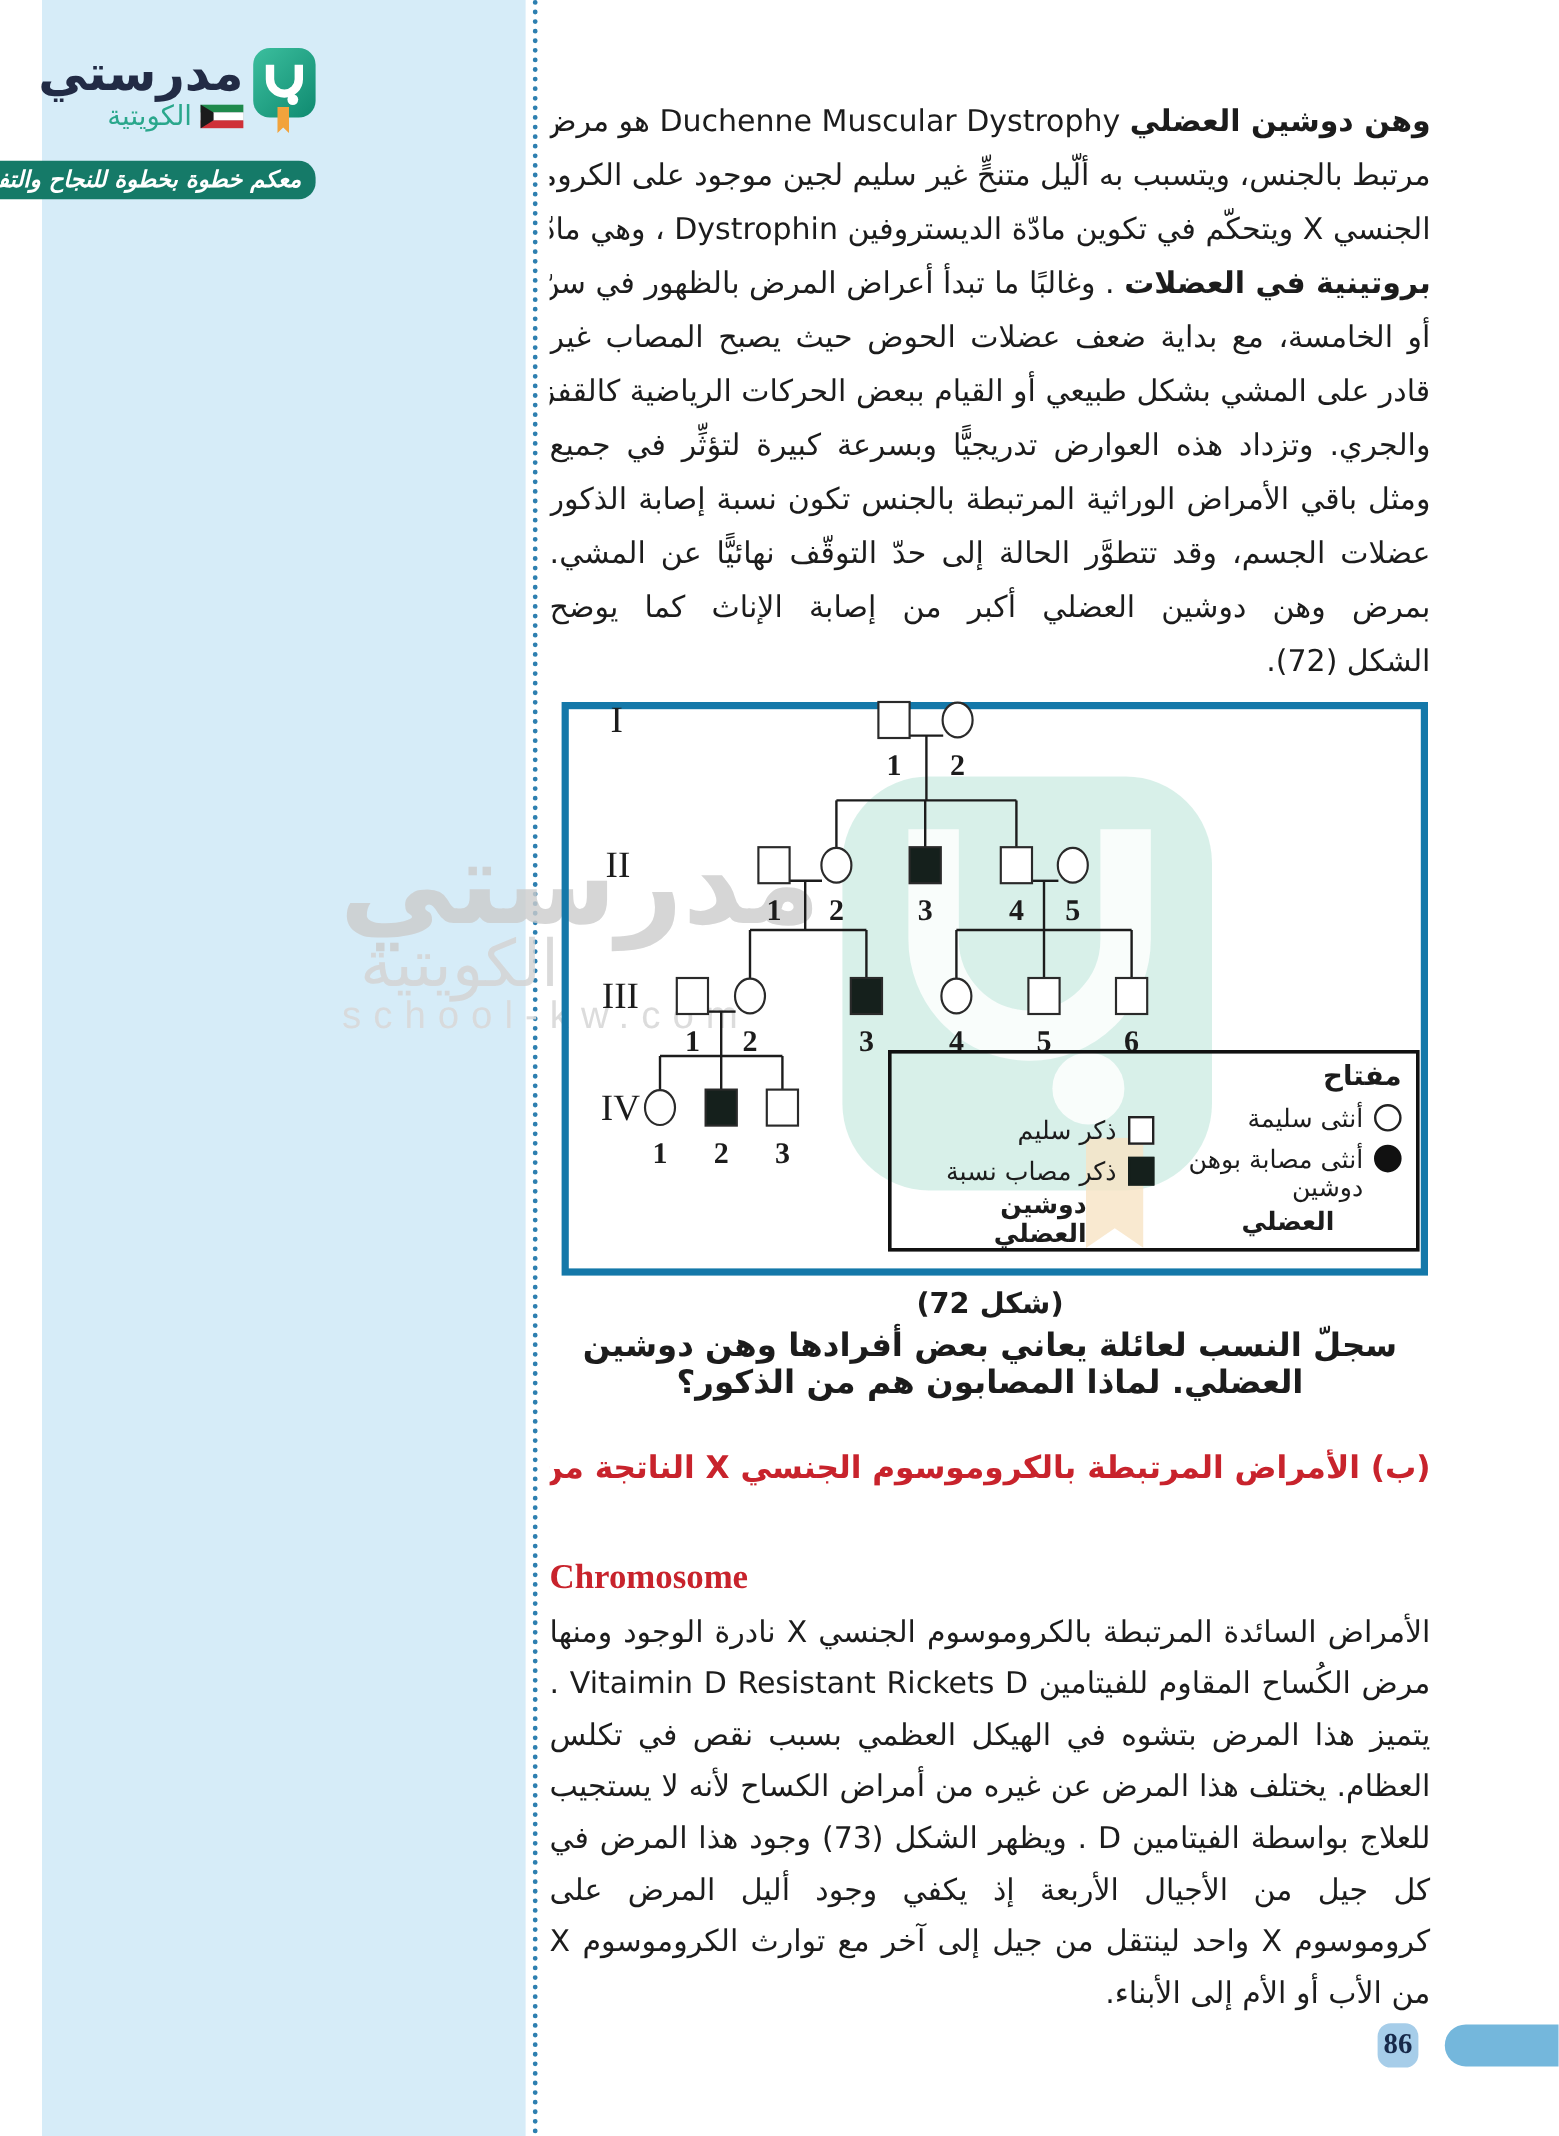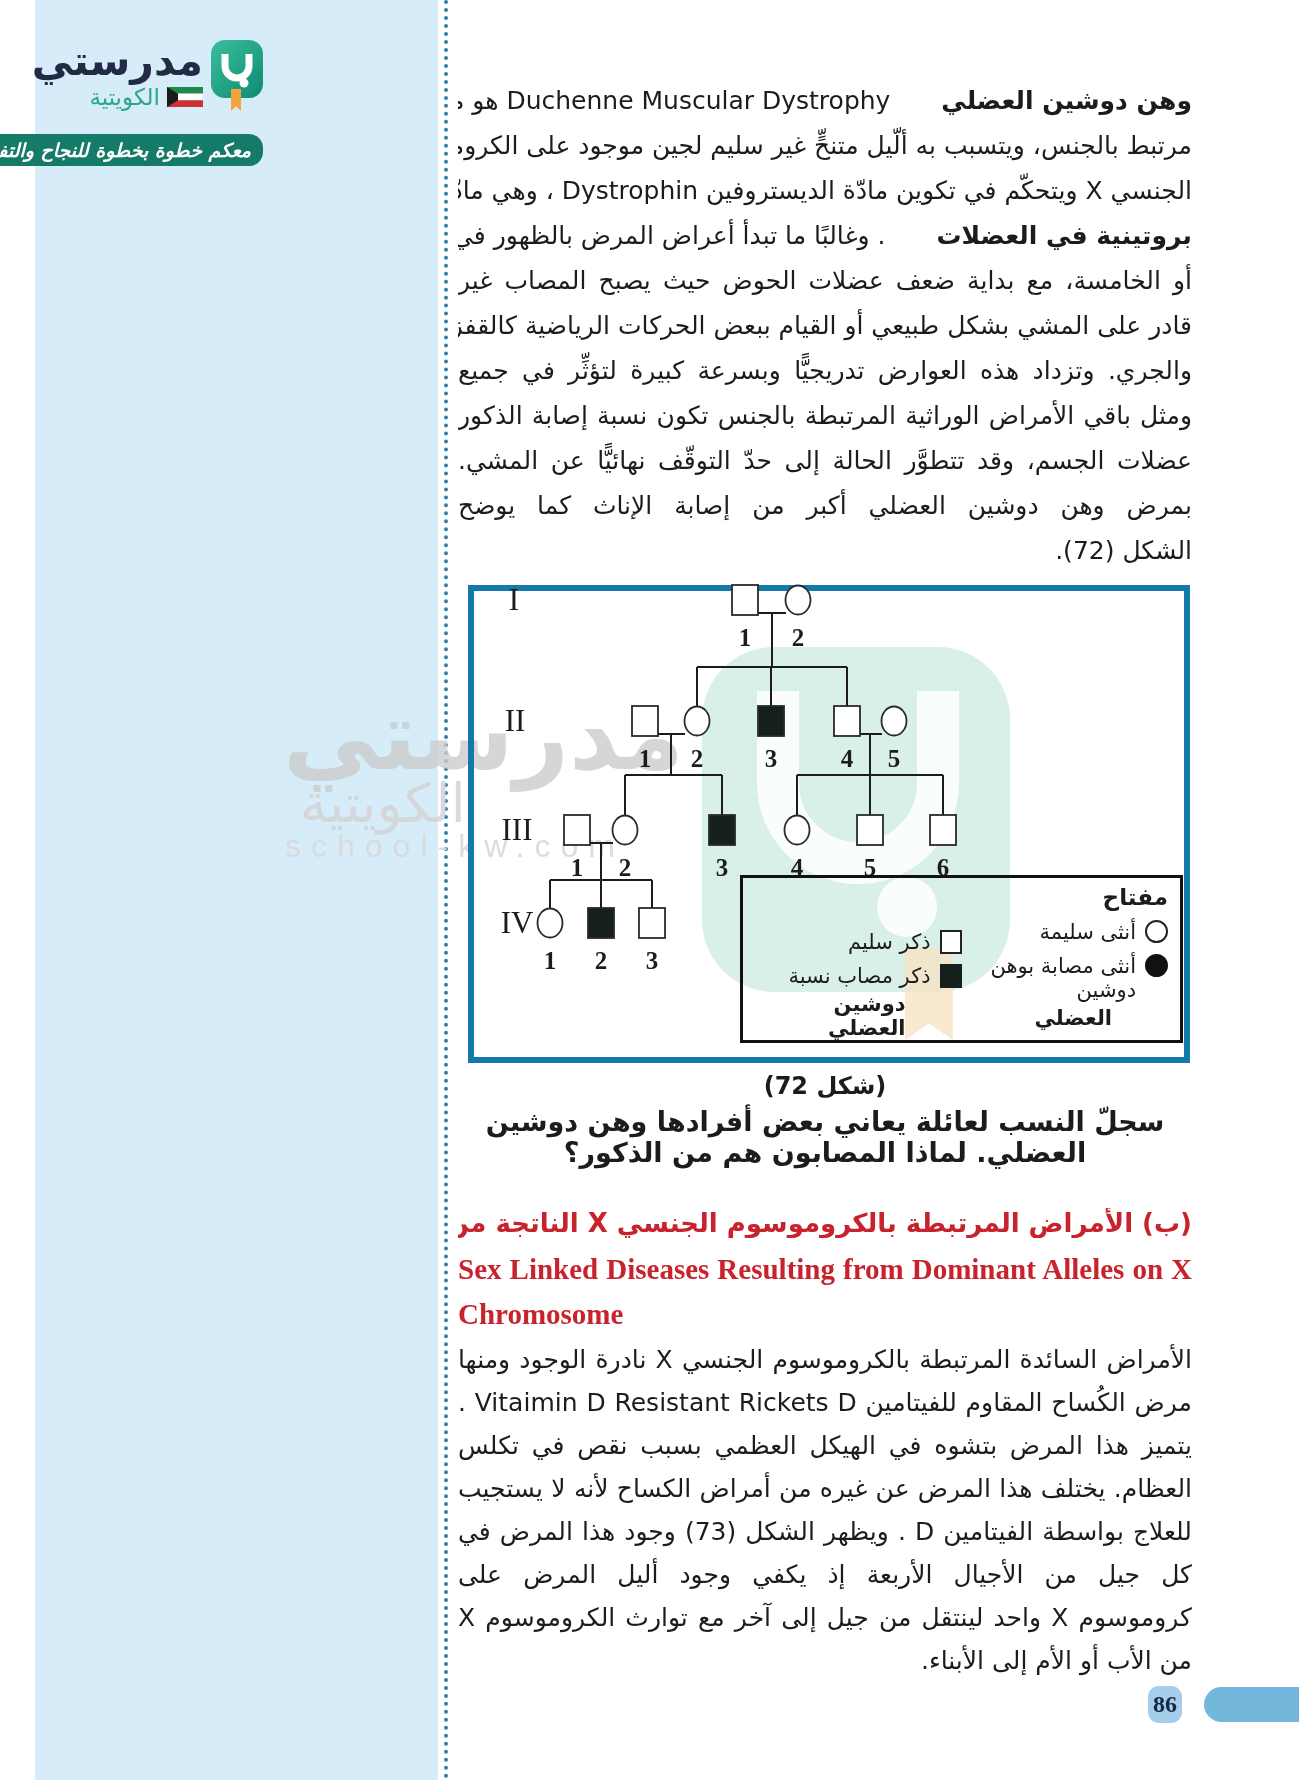--- a/index.html
+++ b/index.html
@@ -29,21 +29,21 @@
   .wm-ribbon{left:905px;top:948px;width:48px;height:92px;background:#f7e3c4;opacity:.8;
              clip-path:polygon(0 0,100% 0,100% 100%,50% 82%,0 100%);}
   
   .content{position:absolute;left:458px;top:0;width:734px;z-index:2;}
   .para{position:absolute;left:0;width:734px;}
   .para1{top:78px;}
   .para2{top:1338px;}
   .tline{font-size:25px;line-height:45px;direction:rtl;text-align:justify;text-align-last:justify;white-space:nowrap;overflow:hidden;}
   .para2 .tline{line-height:43px;}
   .tline-last{text-align:right;text-align-last:right;}
-  .tline b{font-weight:bold;margin-left:43px;}
+  .tline b{font-weight:bold;}
   
   .figure-box{position:absolute;left:468px;top:585px;width:710px;height:466px;border:6px solid #1478a9;z-index:2;}
   .pedigree-svg{position:absolute;left:0;top:0;width:1299px;height:1780px;z-index:2;pointer-events:none;}
   .pline{stroke:#1c1c1c;stroke-width:2;}
   .member{fill:#ffffff;stroke:#2a2a2a;stroke-width:1.8;}
   .member.affected{fill:#15201c;}
   .mnum{font-family:"Liberation Serif",serif;font-weight:bold;font-size:25px;text-anchor:middle;fill:#1c1c1c;}
   .genlab{font-family:"Liberation Serif",serif;font-size:31px;text-anchor:middle;fill:#1c1c1c;}
   
   .legend{position:absolute;left:740px;top:875px;width:443px;height:168px;border:3px solid #111;
@@ -234,19 +234,18 @@
         <div class="lg-lab2">دوشين العضلي</div>
       </div>
   </div>
 
   <div class="caption">
     <div class="caption-title">(شكل 72)</div>
     <div class="caption-text">سجلّ النسب لعائلة يعاني بعض أفرادها وهن دوشين العضلي. لماذا المصابون هم من الذكور؟</div>
   </div>
 
   <div class="heading-ar">(ب) الأمراض المرتبطة بالكروموسوم الجنسي X الناتجة من أليلات سائدة</div>
-  <div class="heading-en heading-en1">Sex Linked Diseases Resulting from Dominant Alleles on X</div>
   <div class="heading-en heading-en2">Chromosome</div>
 
   <div class="page-badge">86</div>
   <div class="page-bar"></div>
 
 </div>
 
 </body></html>

